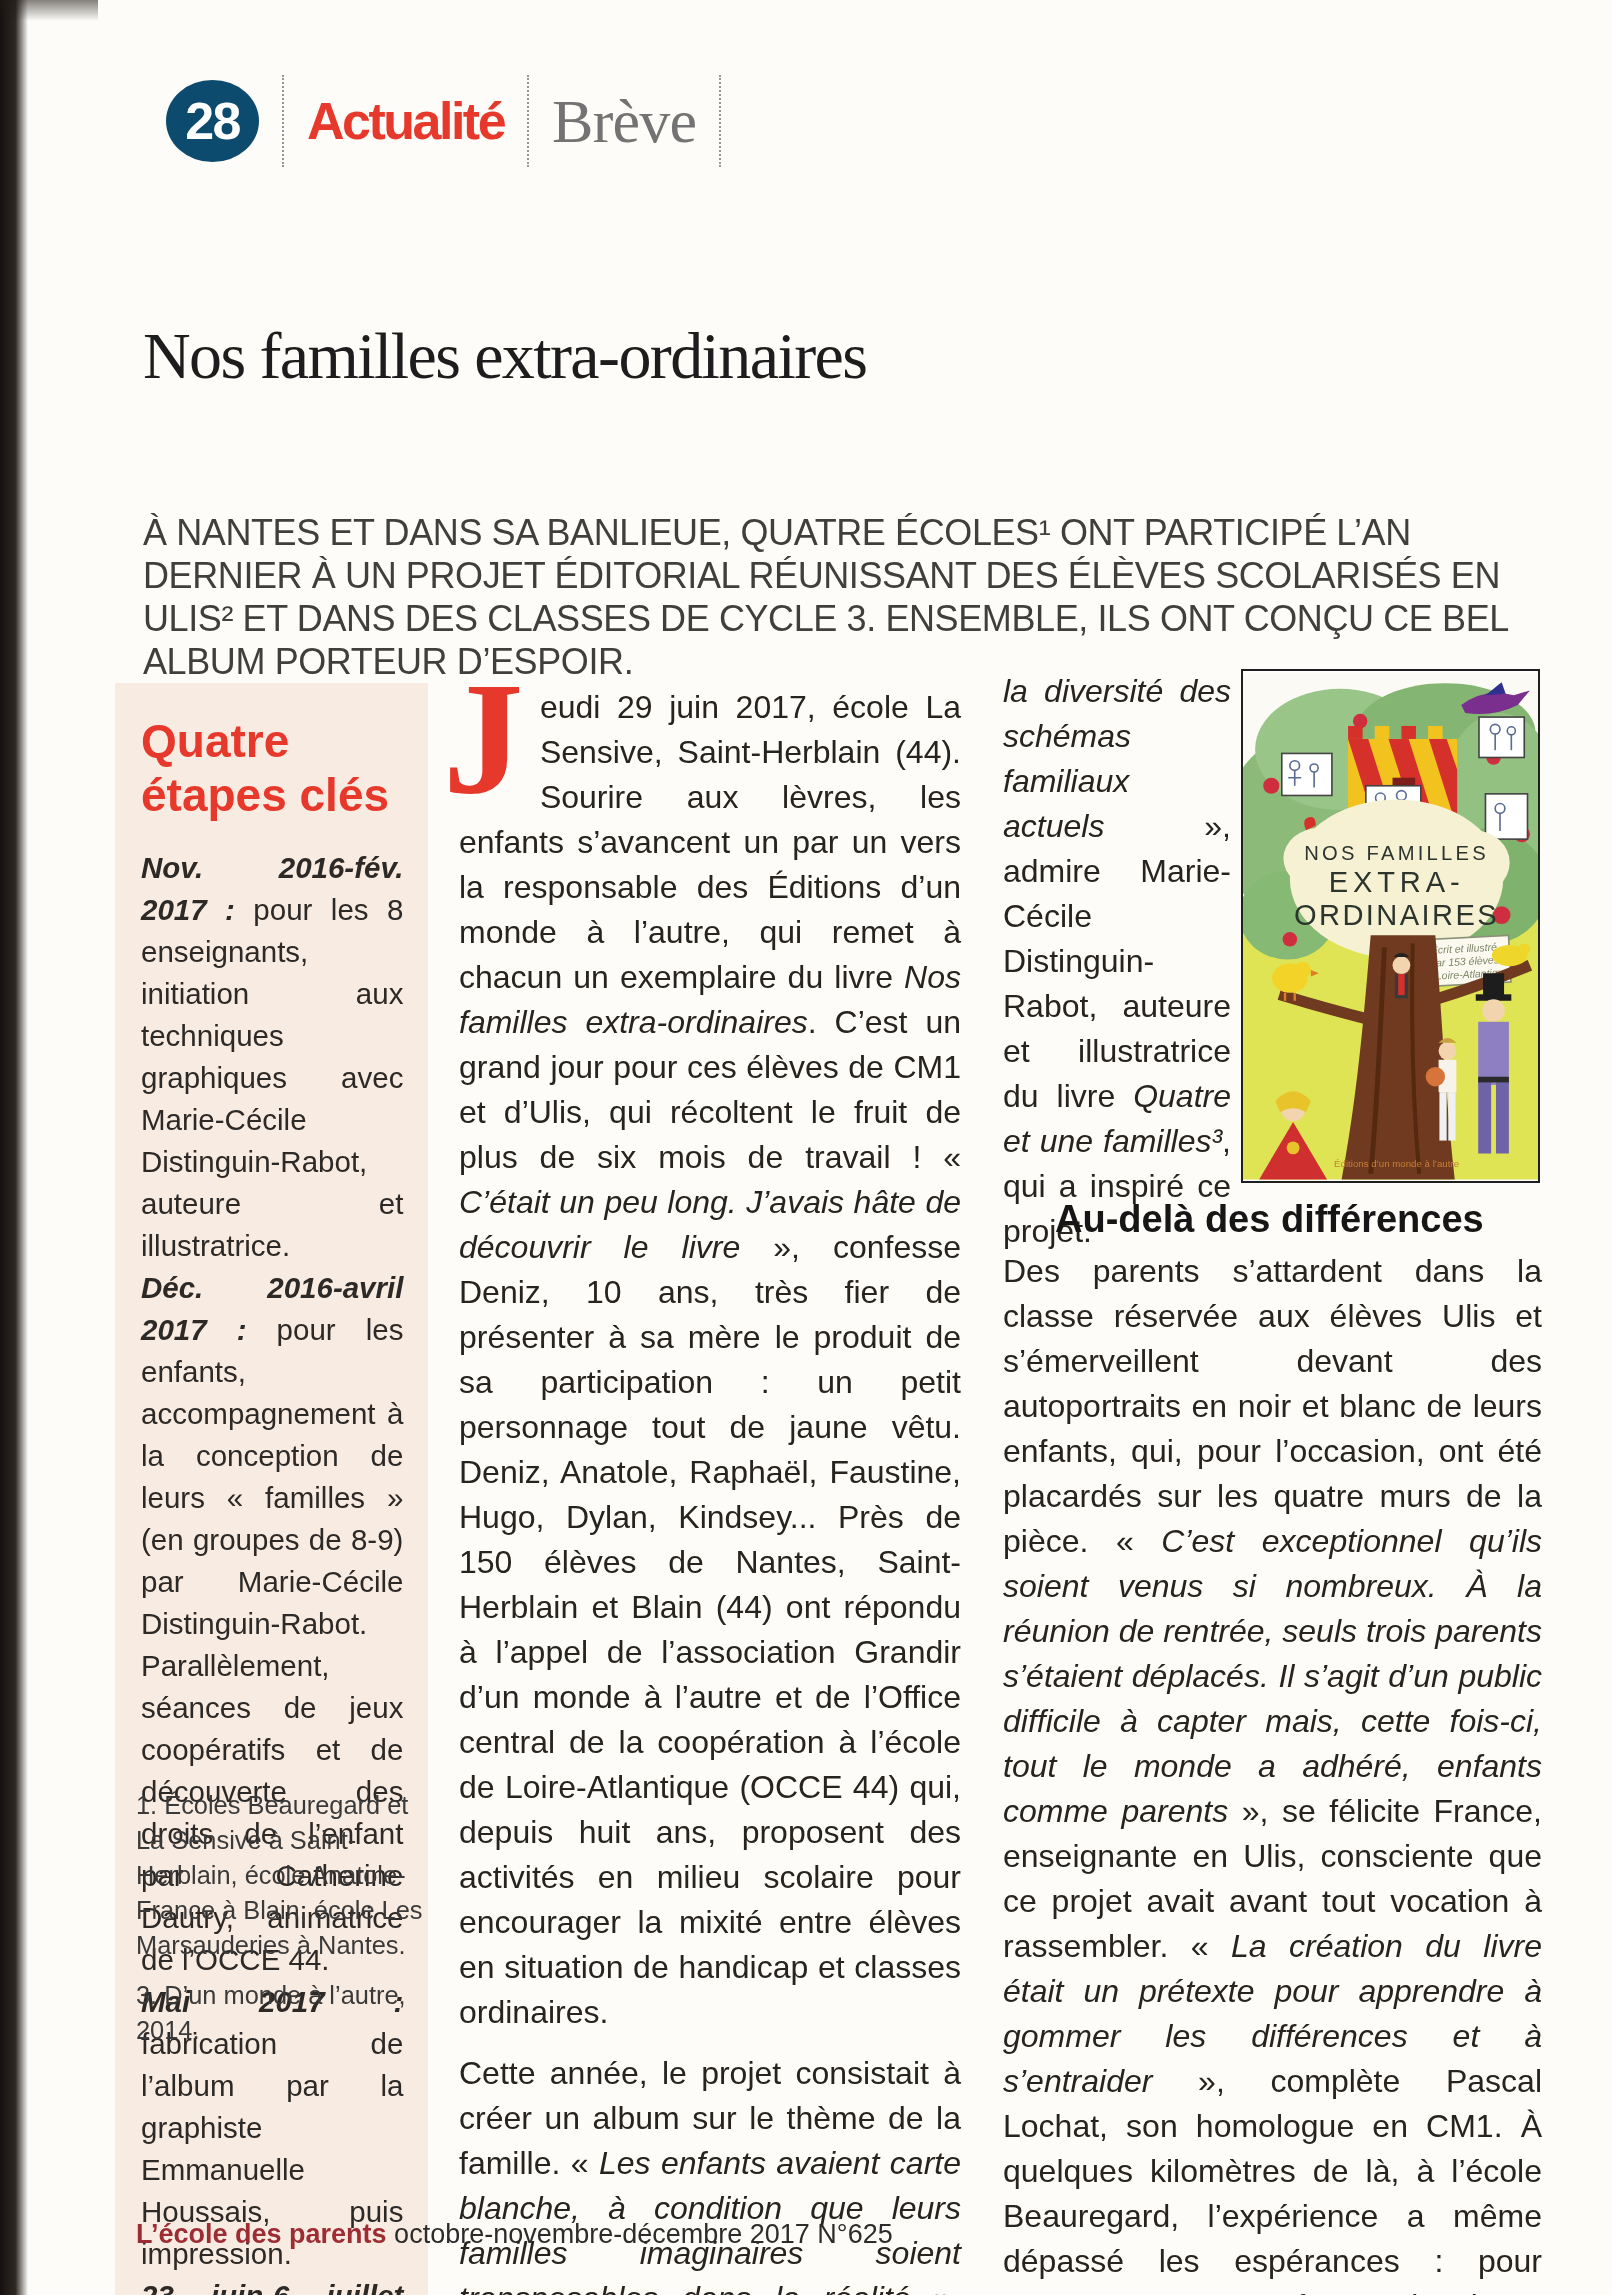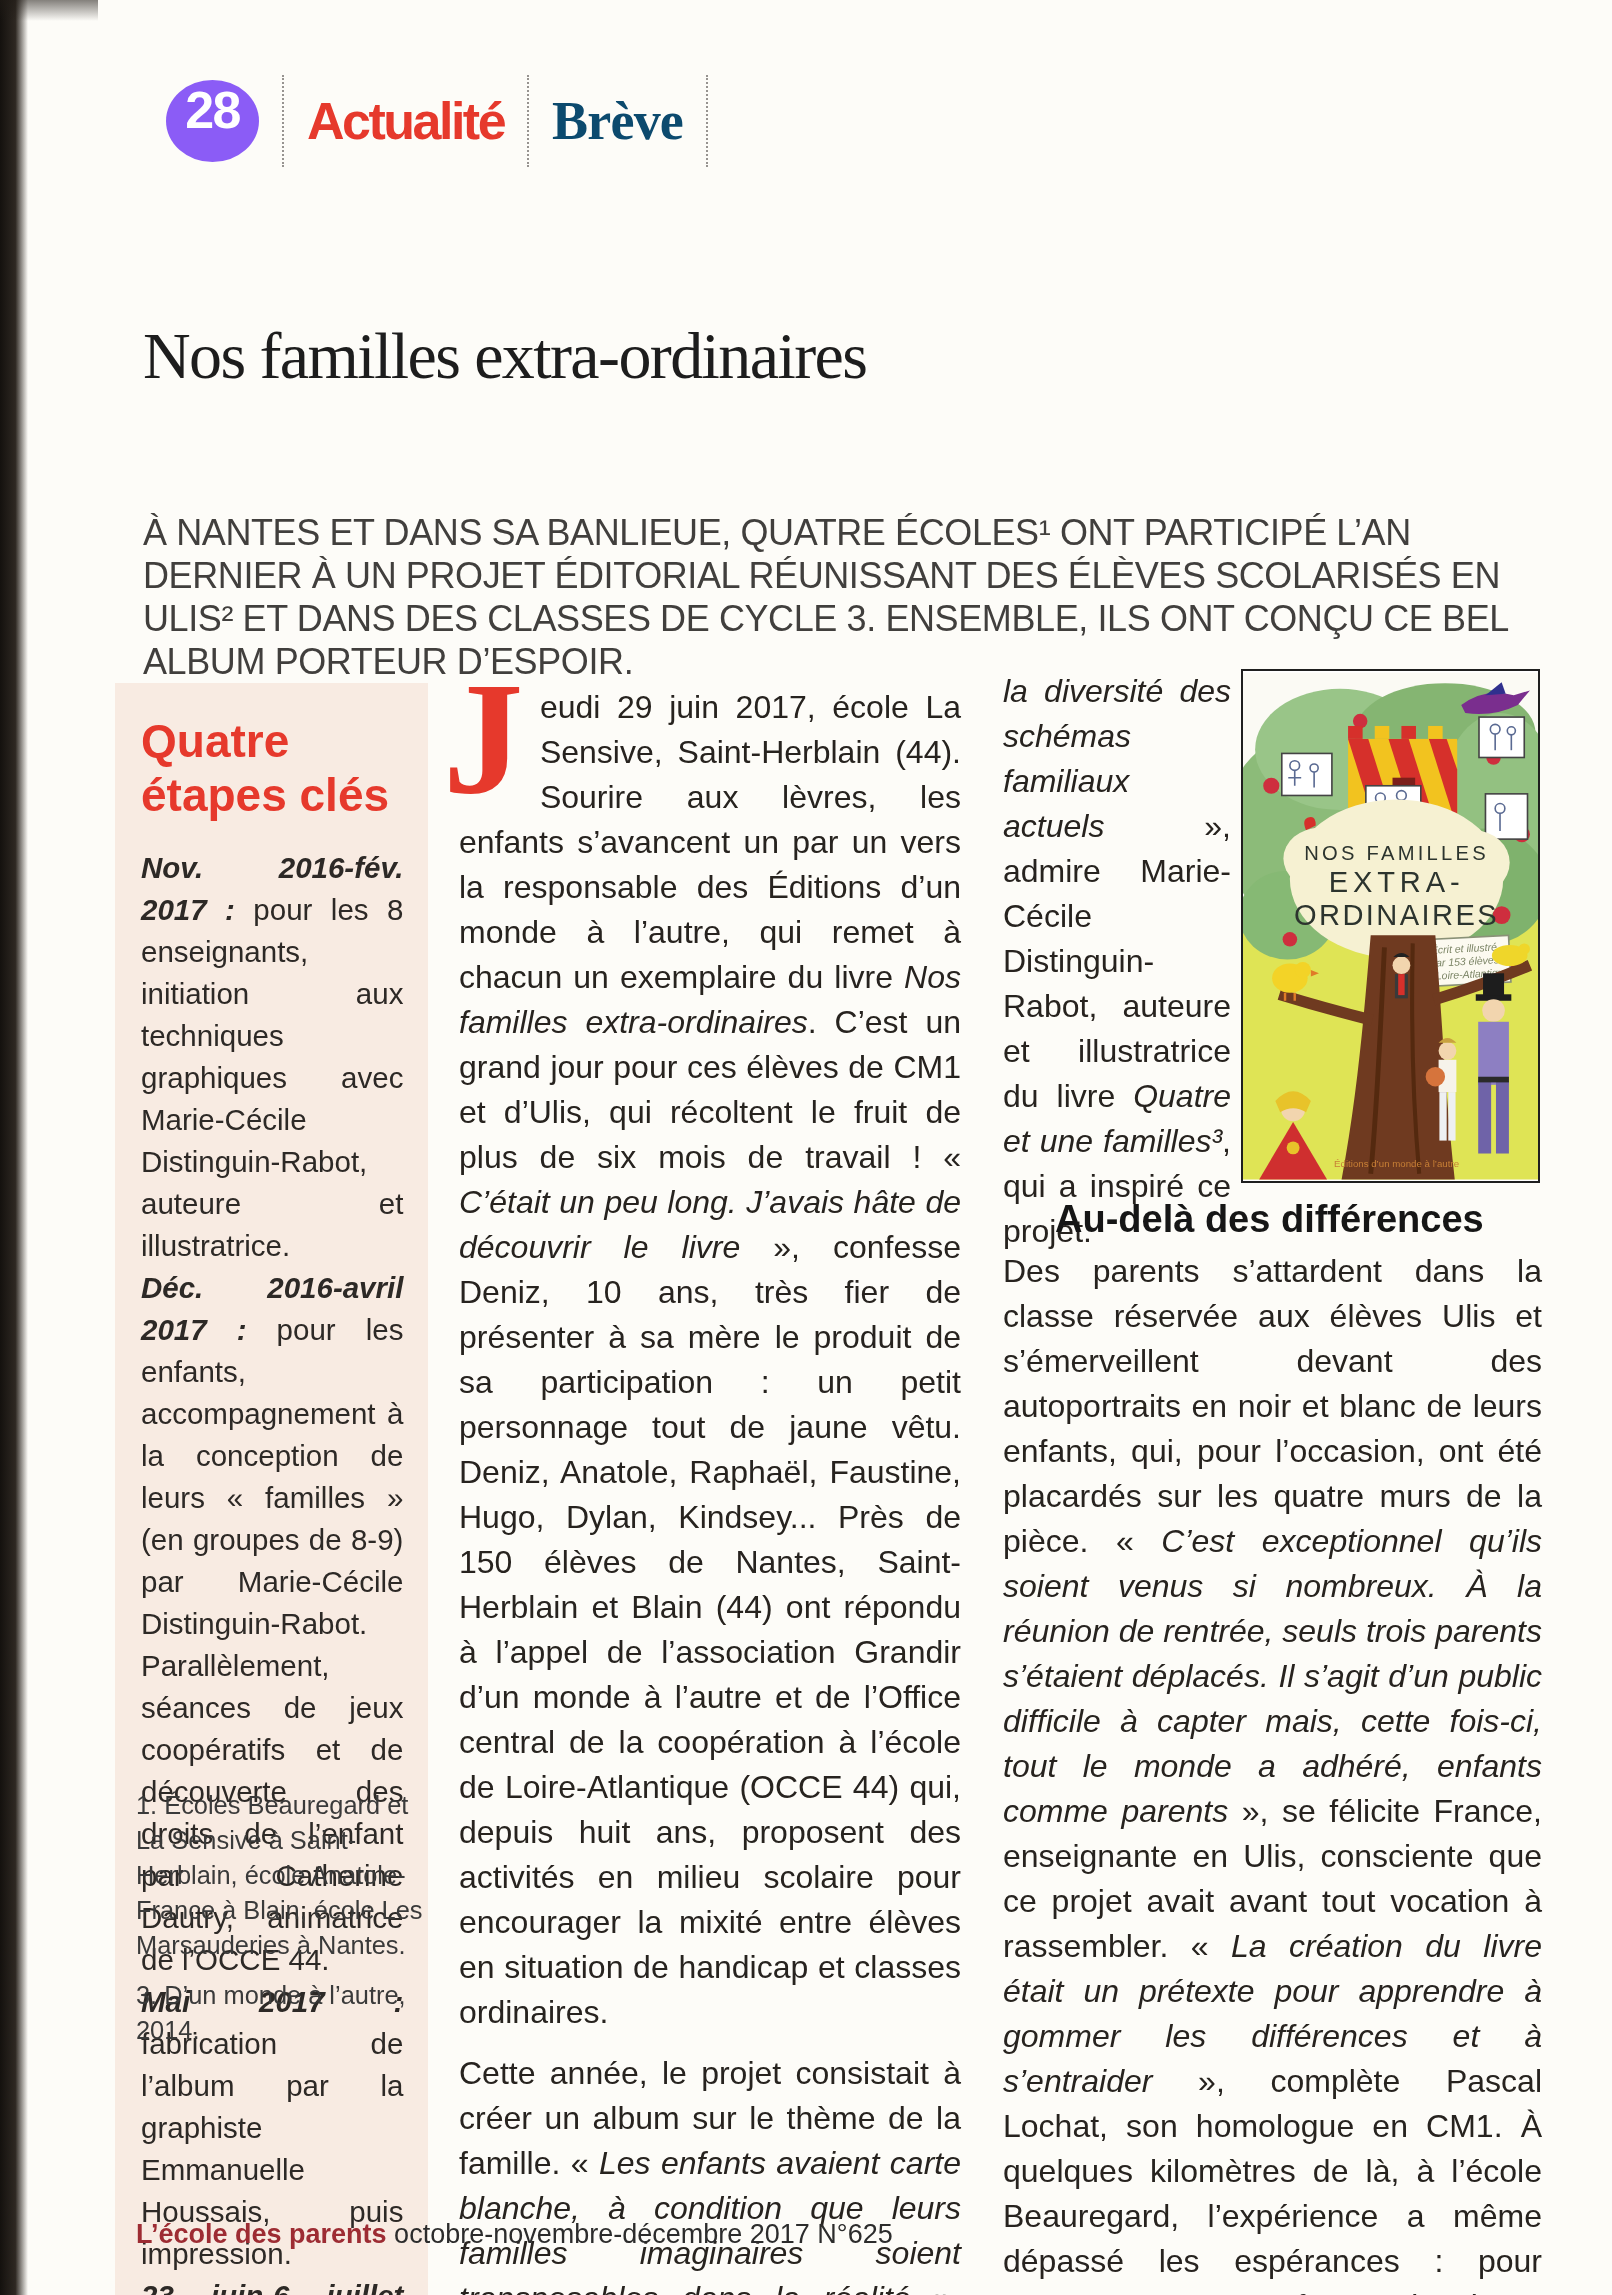--- a/index.html
+++ b/index.html
@@ -6,26 +6,26 @@
   .page{position:relative;width:1613px;height:2295px;background:#fdfcf8;overflow:hidden;
         font-family:"Liberation Sans",sans-serif;color:#262420;}
   
   .scan-edge{position:absolute;left:0;top:0;width:28px;height:100%;
     background:linear-gradient(90deg,#14110e 0%,#2e2822 55%,rgba(60,52,46,0) 100%);}
   .scan-corner{position:absolute;left:0;top:0;width:98px;height:21px;
     background:linear-gradient(180deg,#201b16,rgba(32,27,22,0));opacity:.55;}
 
   
   .header{position:absolute;left:166px;top:75px;display:flex;align-items:center;}
-  .page-badge{width:93px;height:82px;background:#8b5cf6;border-radius:50%;
-    display:flex;align-items:flex-start;justify-content:center;color:#fff;
+  .page-badge{width:93px;height:82px;background:#0c4a6e;border-radius:50%;
+    display:flex;align-items:center;justify-content:center;color:#fff;
     font-weight:bold;font-size:52px;letter-spacing:-1.6px;}
   .hsep{width:0;height:92px;border-left:2.5px dotted #979390;margin:0 23px;}
   .section-label{font-size:52px;font-weight:bold;letter-spacing:-2.5px;}
-  .rubric-label{font-family:"Liberation Serif",serif;font-size:54px;color:#0c4a6e;letter-spacing:-0.8px;font-weight:bold;}
+  .rubric-label{font-family:"Liberation Serif",serif;font-size:62px;color:#737373;letter-spacing:-0.8px;}
 
   
   .kicker{position:absolute;left:143px;top:318px;font-family:"Liberation Serif",serif;
     font-size:66px;color:#1d1d1d;letter-spacing:-1.6px;}
   .main-title{position:absolute;left:139px;top:395px;font-size:72px;font-weight:bold;
     color:#141414;letter-spacing:-1.6px;}
   .standfirst{position:absolute;left:143px;top:511px;width:1397px;font-size:36px;
     line-height:43px;color:#413f3d;letter-spacing:-0.4px;}
 
   

